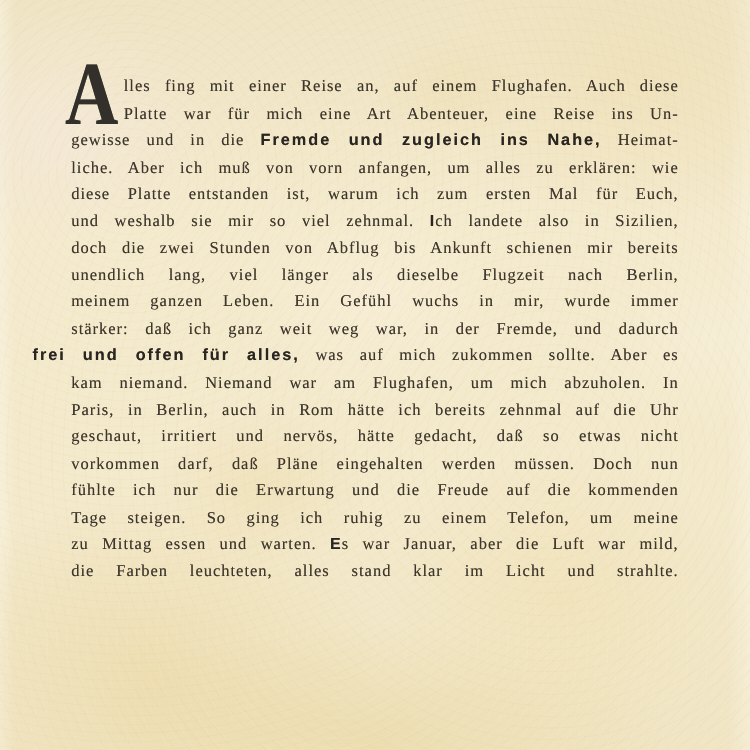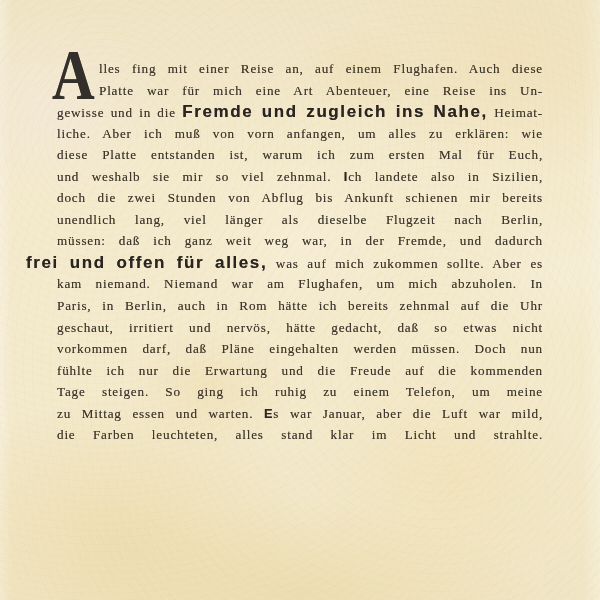--- a/index.html
+++ b/index.html
@@ -47,21 +47,21 @@
     white-space:normal;
     overflow:visible;
   }
   .line.wrap-cap{ padding-left:42px; }
   .line.hang{ margin-left:-31px; width:calc(100% + 31px); }
   .seg{ }
   .bold-sans{
     font-family:"Liberation Sans", sans-serif;
     font-weight:bold;
     color:var(--ink-bold,#2a2521);
-    font-size:17px;
+    font-size:13px;
     letter-spacing:1.6px;
     text-shadow:0 0 .4px rgba(35,30,25,.6);
   }
   .bold-initial{
     font-family:"Liberation Sans", sans-serif;
     font-weight:bold;
     color:var(--ink-bold,#2a2521);
     font-size:12.8px;
   }
   .dropcap{
@@ -86,21 +86,22 @@
     <span class="dropcap">A</span>
 
   <div class="line wrap-cap"><span class="seg">lles fing mit einer Reise an, auf einem Flughafen. Auch diese</span></div>
       <div class="line wrap-cap"><span class="seg">Platte war für mich eine Art Abenteuer, eine Reise ins Un-</span></div>
       <div class="line"><span class="seg">gewisse und in die </span><span class="seg bold-sans">Fremde und zugleich ins Nahe,</span><span class="seg"> Heimat-</span></div>
       <div class="line"><span class="seg">liche. Aber ich muß von vorn anfangen, um alles zu erklären: wie</span></div>
       <div class="line"><span class="seg">diese Platte entstanden ist, warum ich zum ersten Mal für Euch,</span></div>
       <div class="line"><span class="seg">und weshalb sie mir so viel zehnmal. </span><span class="seg bold-initial">I</span><span class="seg">ch landete also in Sizilien,</span></div>
       <div class="line"><span class="seg">doch die zwei Stunden von Abflug bis Ankunft schienen mir bereits</span></div>
       <div class="line"><span class="seg">unendlich lang, viel länger als dieselbe Flugzeit nach Berlin,</span></div>
-      <div class="line"><span class="seg">müssen: daß ich ganz weit weg war, in der Fremde, und dadurch</span></div>
+      <div class="line"><span class="seg">meinem ganzen Leben. Ein Gefühl wuchs in mir, wurde immer</span></div>
+      <div class="line"><span class="seg">stärker: daß ich ganz weit weg war, in der Fremde, und dadurch</span></div>
       <div class="line hang"><span class="seg bold-sans">frei und offen für alles,</span><span class="seg"> was auf mich zukommen sollte. Aber es</span></div>
       <div class="line"><span class="seg">kam niemand. Niemand war am Flughafen, um mich abzuholen. In</span></div>
       <div class="line"><span class="seg">Paris, in Berlin, auch in Rom hätte ich bereits zehnmal auf die Uhr</span></div>
       <div class="line"><span class="seg">geschaut, irritiert und nervös, hätte gedacht, daß so etwas nicht</span></div>
       <div class="line"><span class="seg">vorkommen darf, daß Pläne eingehalten werden müssen. Doch nun</span></div>
       <div class="line"><span class="seg">fühlte ich nur die Erwartung und die Freude auf die kommenden</span></div>
       <div class="line"><span class="seg">Tage steigen. So ging ich ruhig zu einem Telefon, um meine</span></div>
       <div class="line"><span class="seg">zu Mittag essen und warten. </span><span class="seg bold-initial">E</span><span class="seg">s war Januar, aber die Luft war mild,</span></div>
       <div class="line"><span class="seg">die Farben leuchteten, alles stand klar im Licht und strahlte.</span></div>
     </div>

